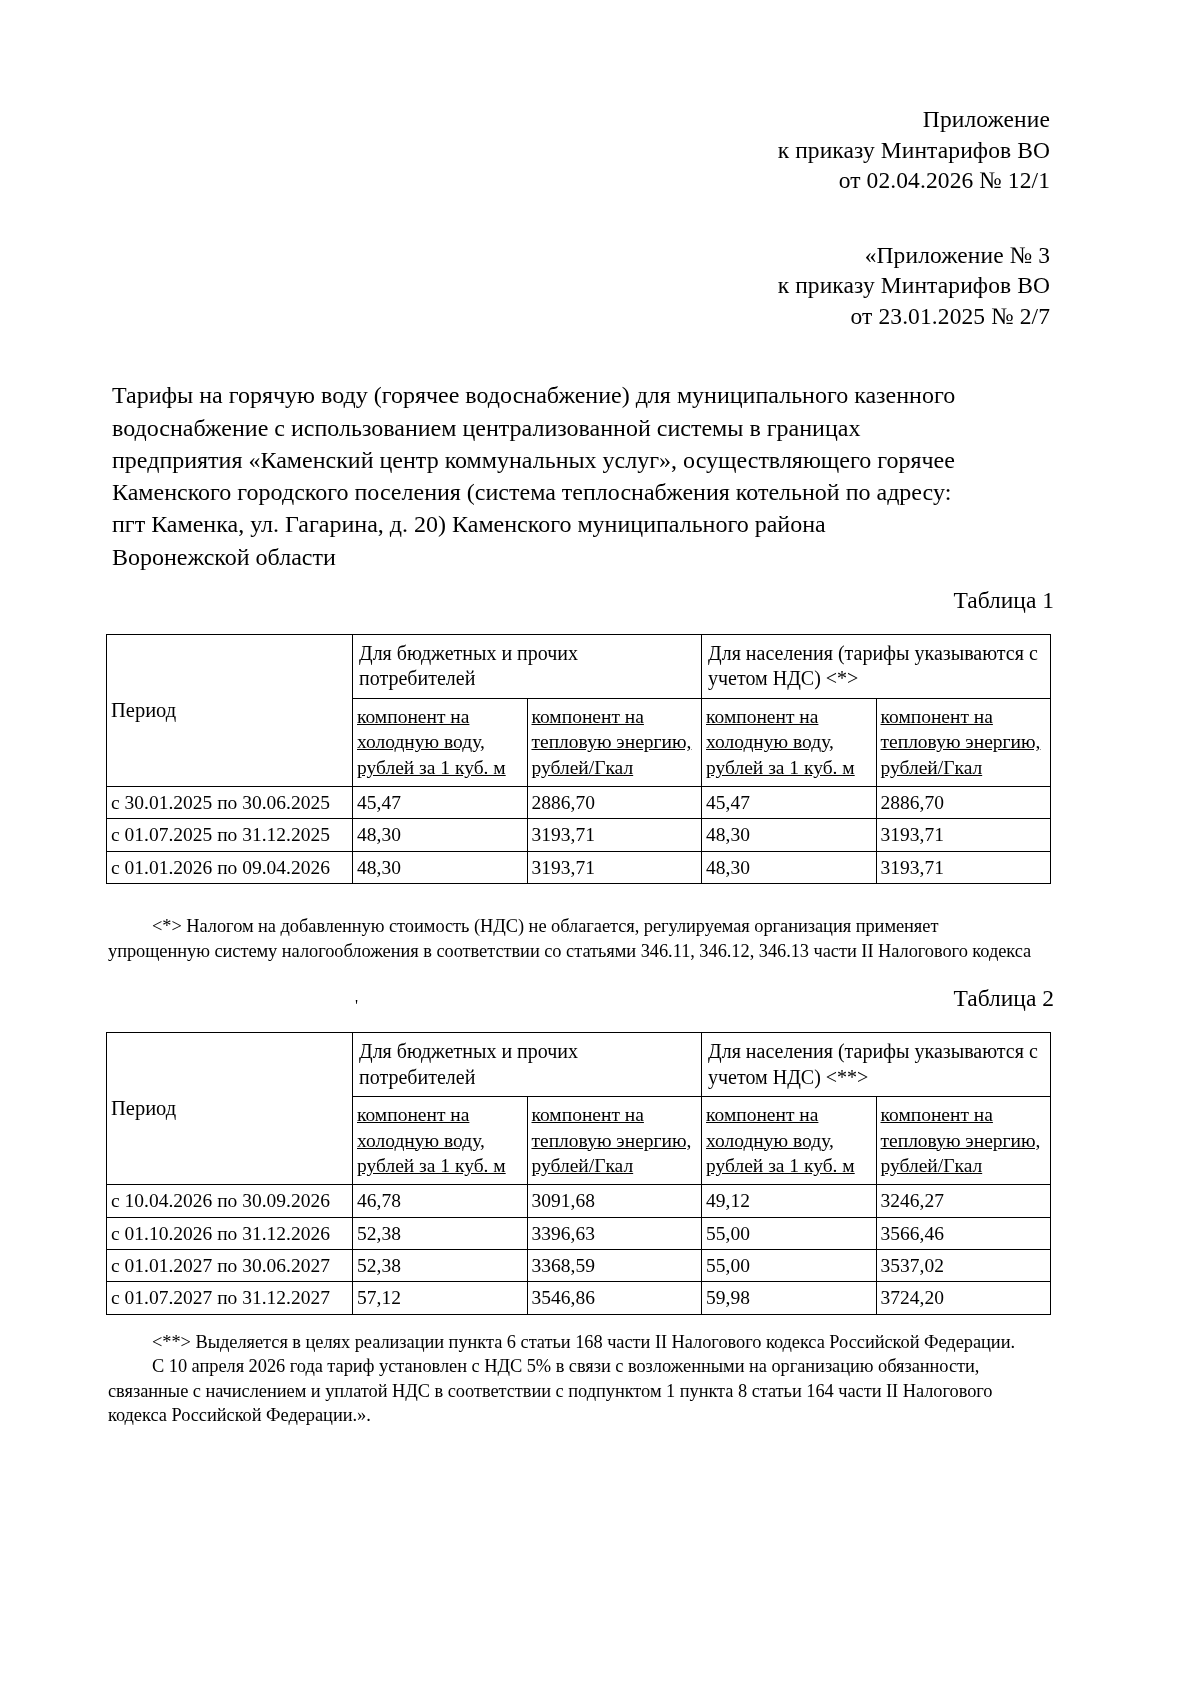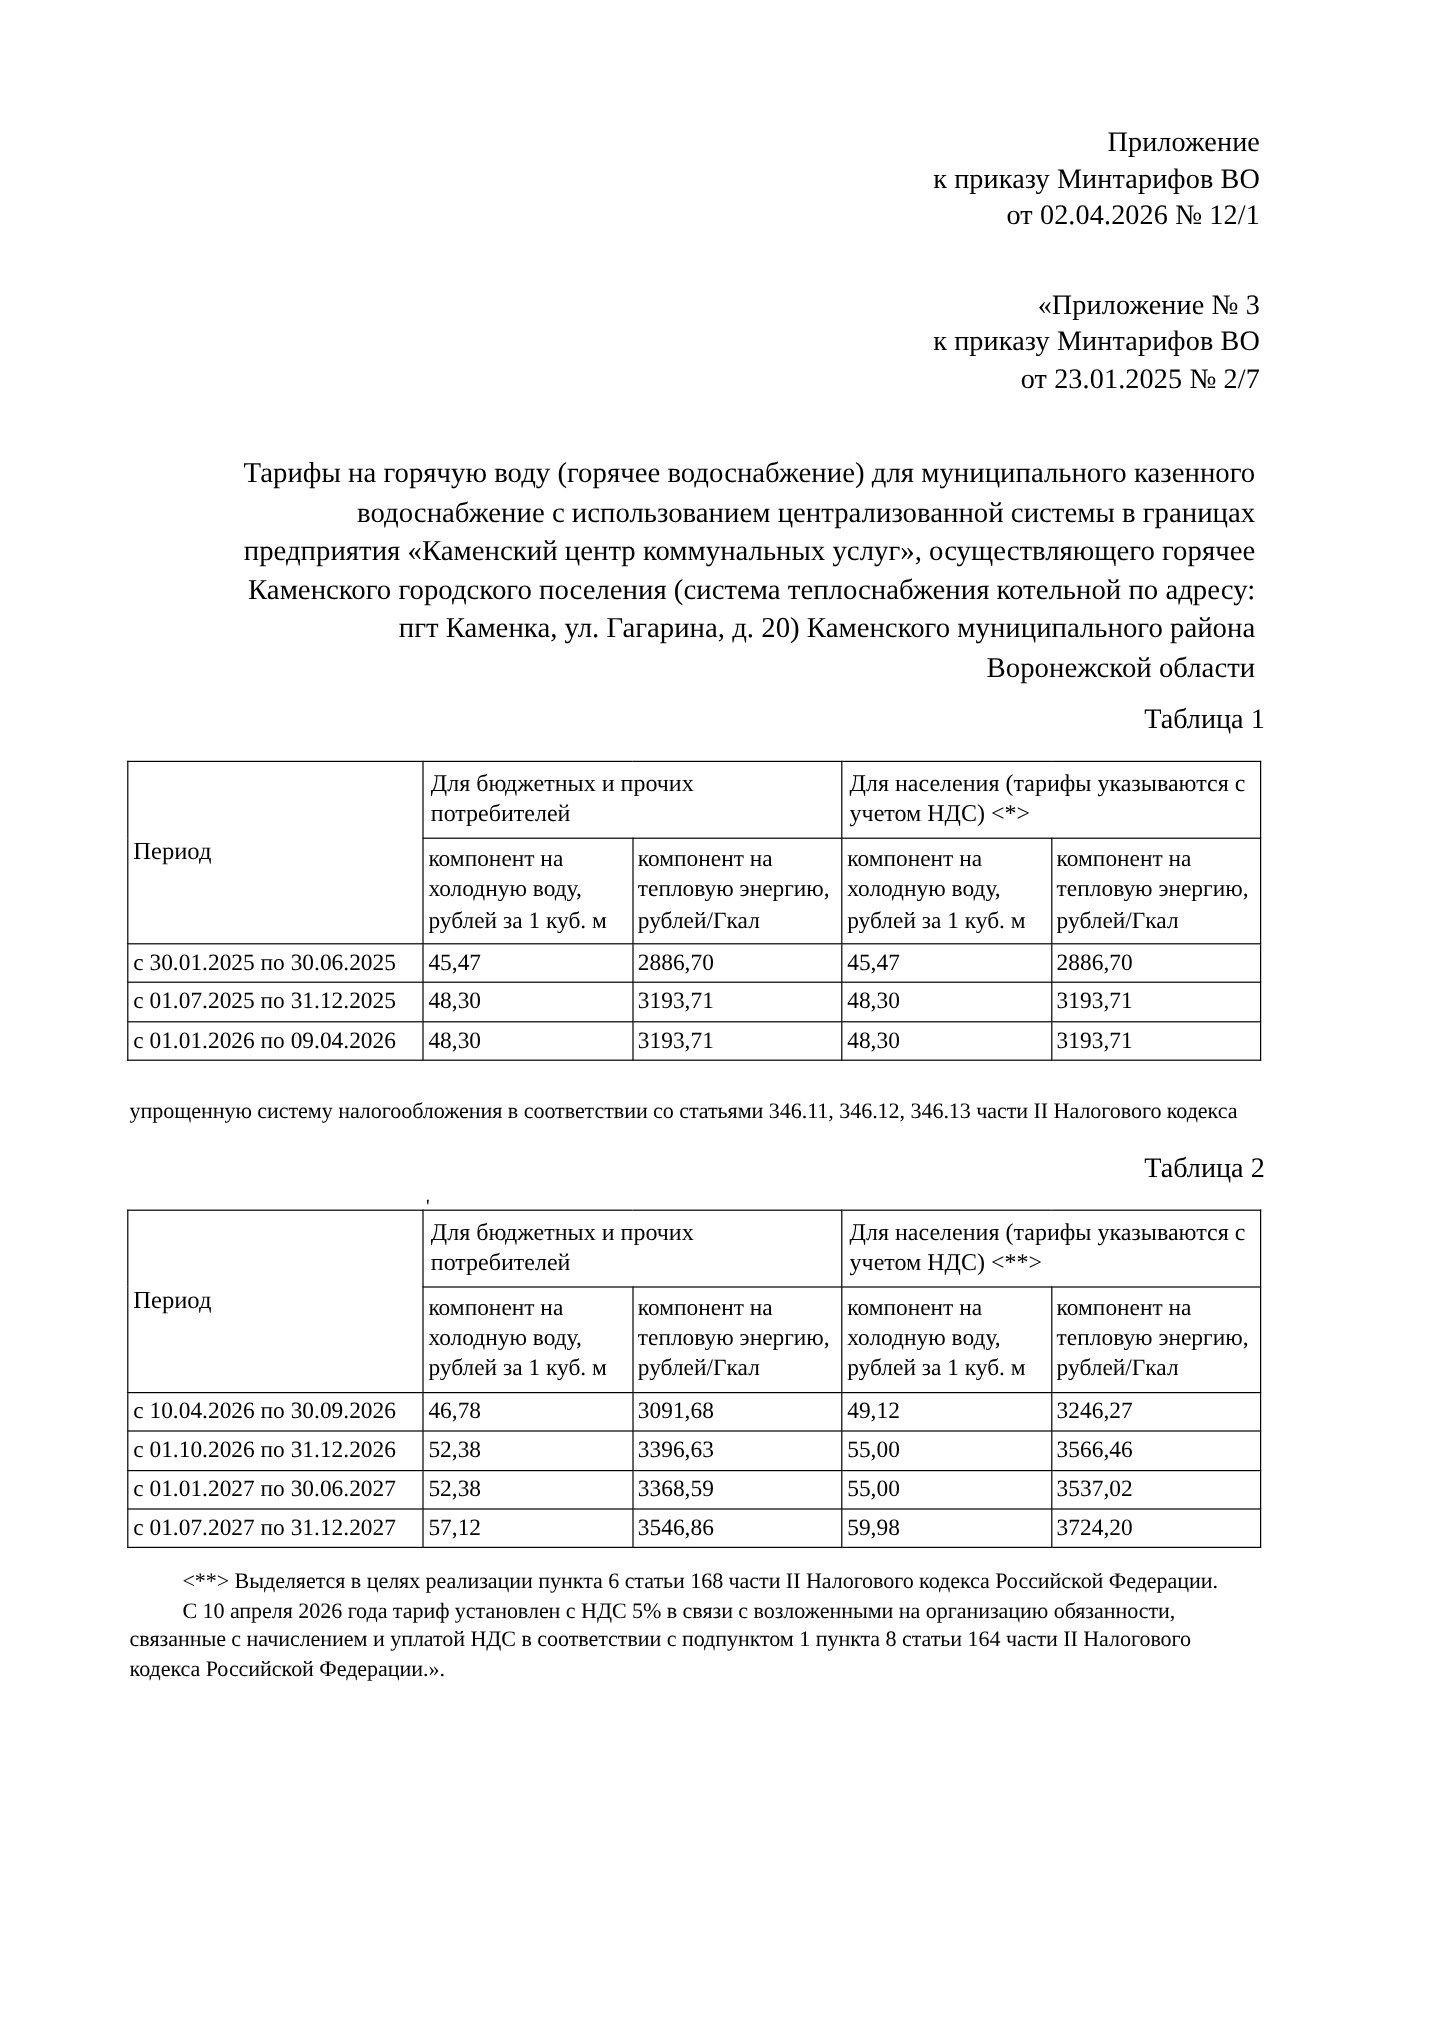--- a/index.html
+++ b/index.html
@@ -34,21 +34,21 @@
   .header-block .line {
     white-space: nowrap;
   }
   .header-block.second {
     margin-top: 44px;
   }
 
   
   .doc-title {
     margin-top: 48px;
-    text-align: right;
+    text-align: left;
     font-size: 24px;
     line-height: 1.345;
     padding: 0 4px;
   }
   .doc-title .tline {
     white-space: nowrap;
   }
 
   
   .table-caption {
@@ -80,20 +80,21 @@
   }
   table.tariff th.group {
     font-size: 20px;
     line-height: 1.28;
     padding: 6px 6px;
   }
   table.tariff th.subhead {
     font-size: 19.5px;
     line-height: 1.30;
     padding: 5px 4px 6px;
+    text-decoration: underline;
   }
   table.tariff th.period-head {
     font-size: 20.5px;
   }
   td.period-cell {
     font-size: 20px;
     line-height: 1.32;
     padding: 9px 4px;
   }
   td.value-cell {
@@ -196,20 +197,21 @@
         <td class="period-cell">с 01.01.2026 по 09.04.2026</td>
         <td class="value-cell">48,30</td>
         <td class="value-cell">3193,71</td>
         <td class="value-cell">48,30</td>
         <td class="value-cell">3193,71</td>
       </tr>
     </tbody>
   </table>
 
   <div class="footnote">
+    <p class="indent">&lt;*&gt; Налогом на добавленную стоимость (НДС) не облагается, регулируемая организация применяет</p>
     <p>упрощенную систему налогообложения в соответствии со статьями 346.11, 346.12, 346.13 части II Налогового кодекса</p>
   </div>
 
   <div class="table-caption second">Таблица 2</div>
 
   <div class="stray-mark">'</div>
 
   <table class="tariff">
     <colgroup>
       <col class="col-period">

